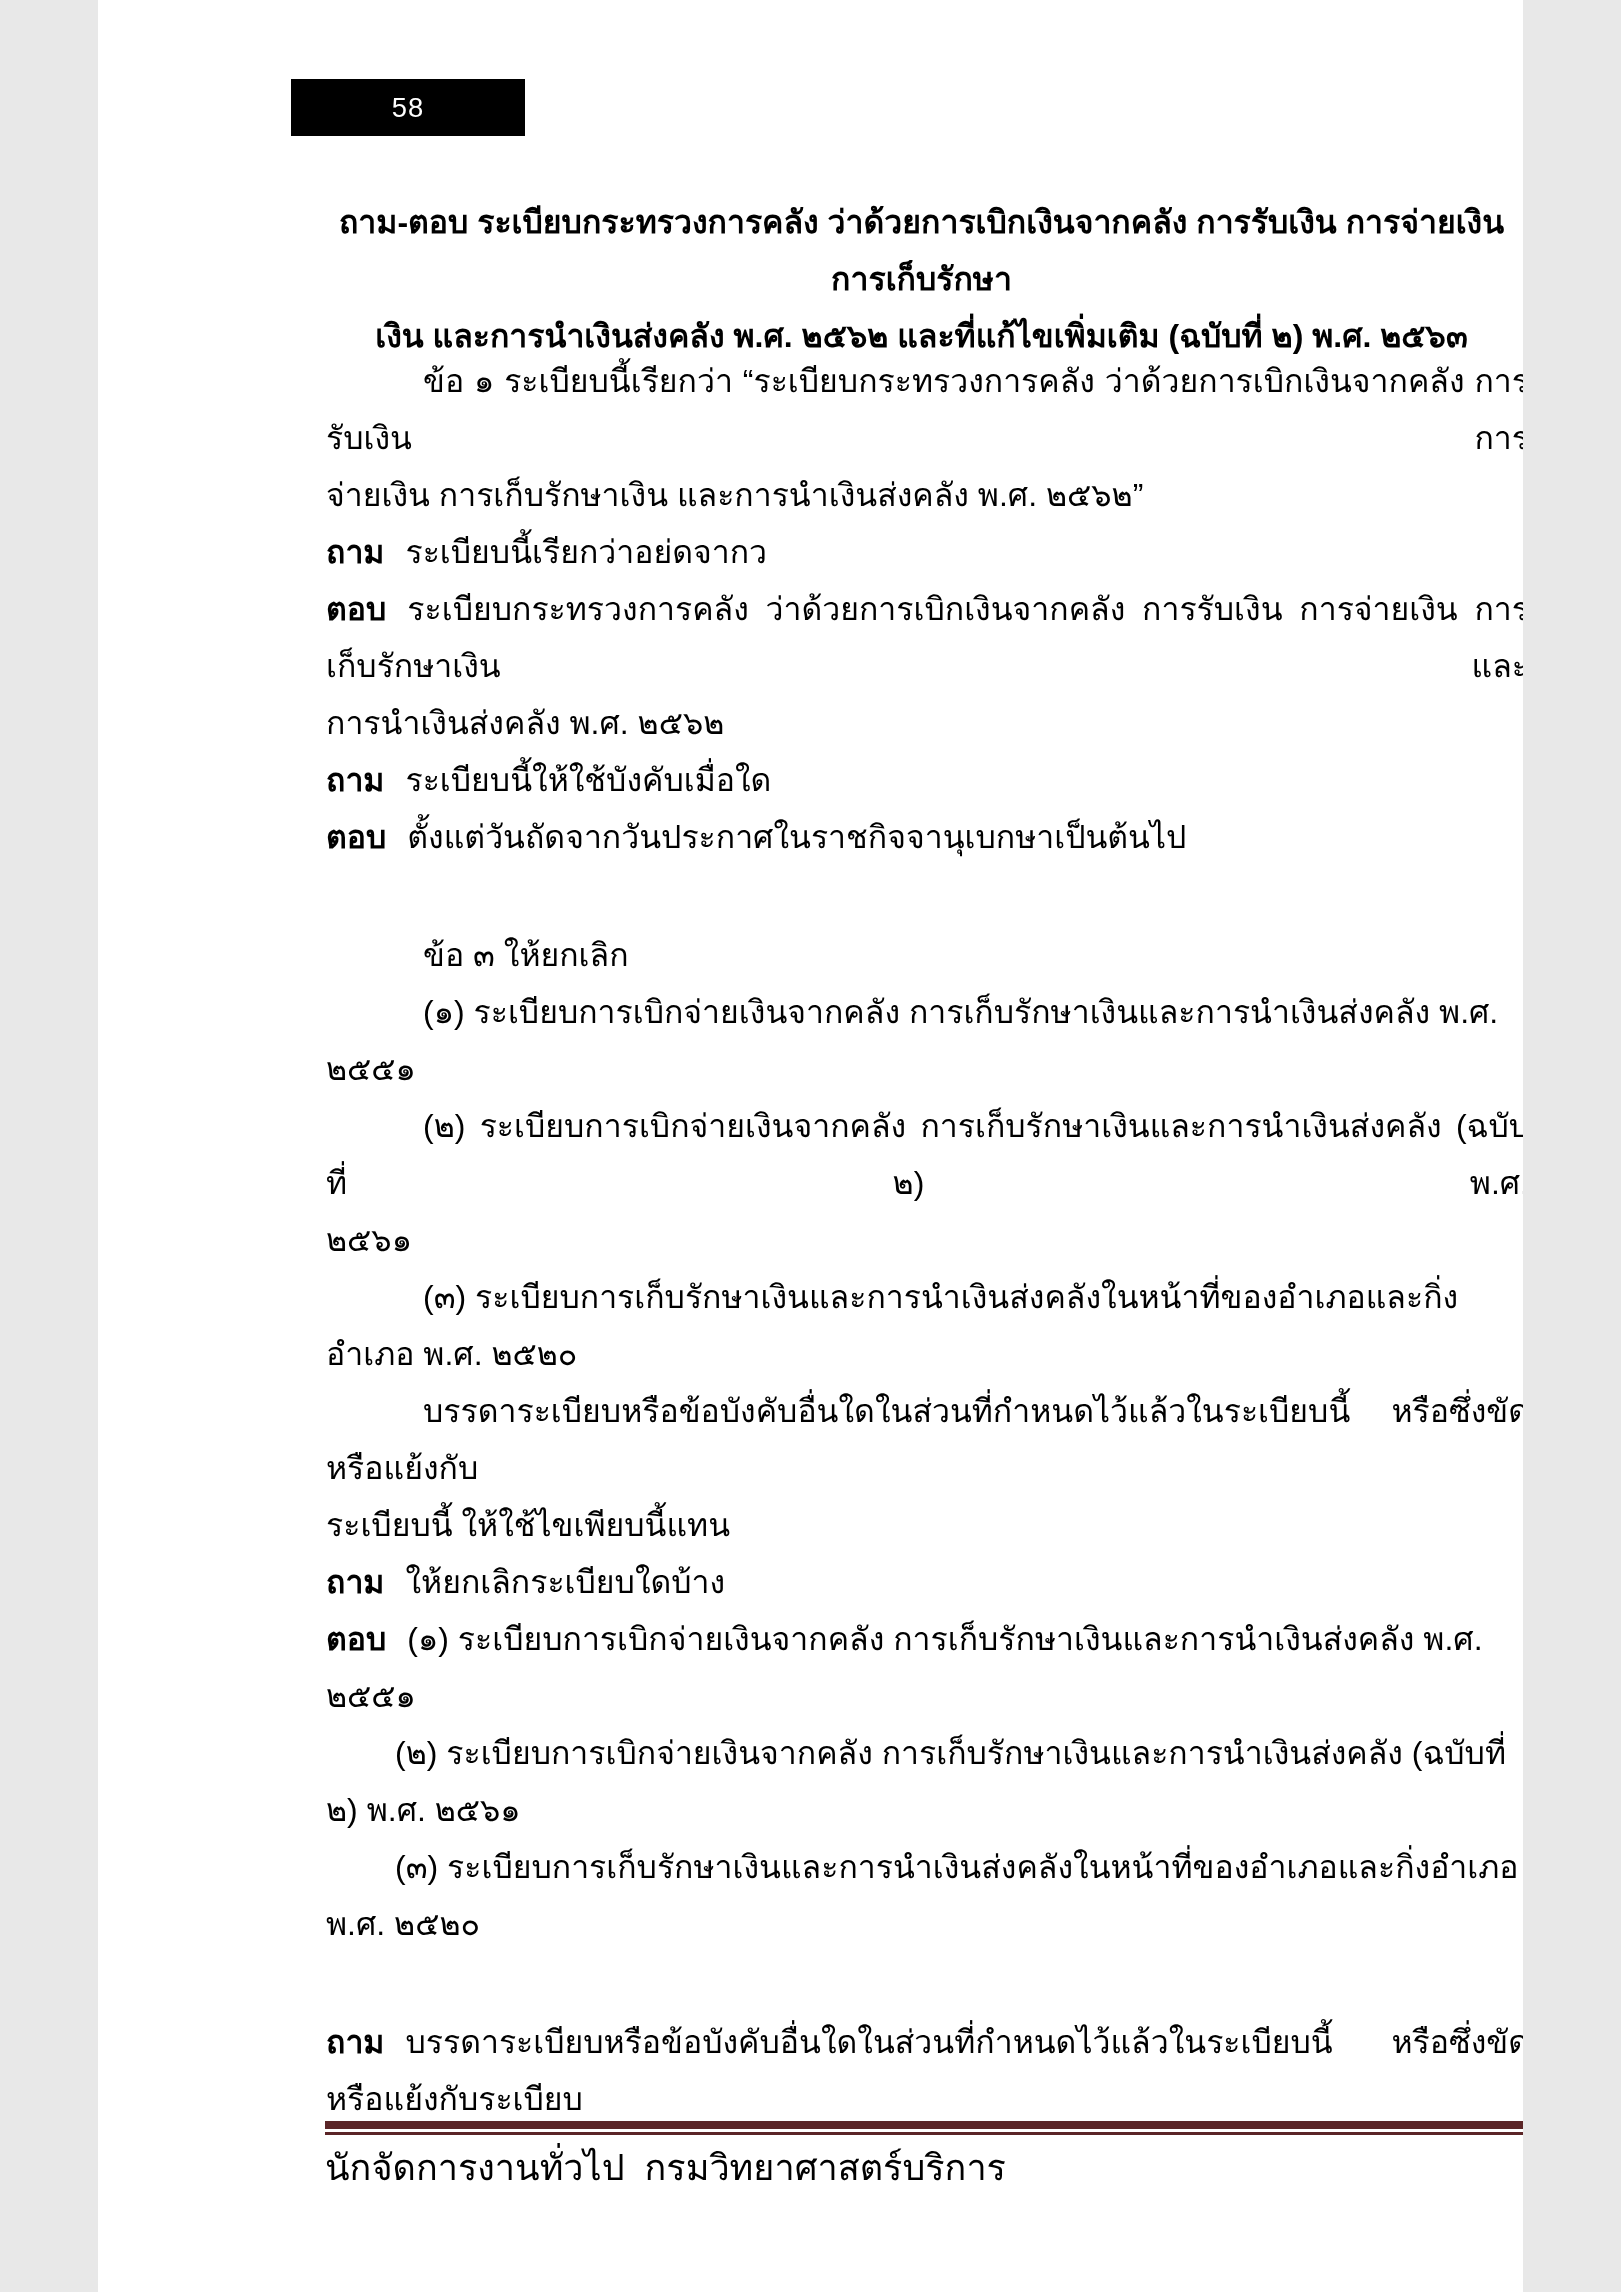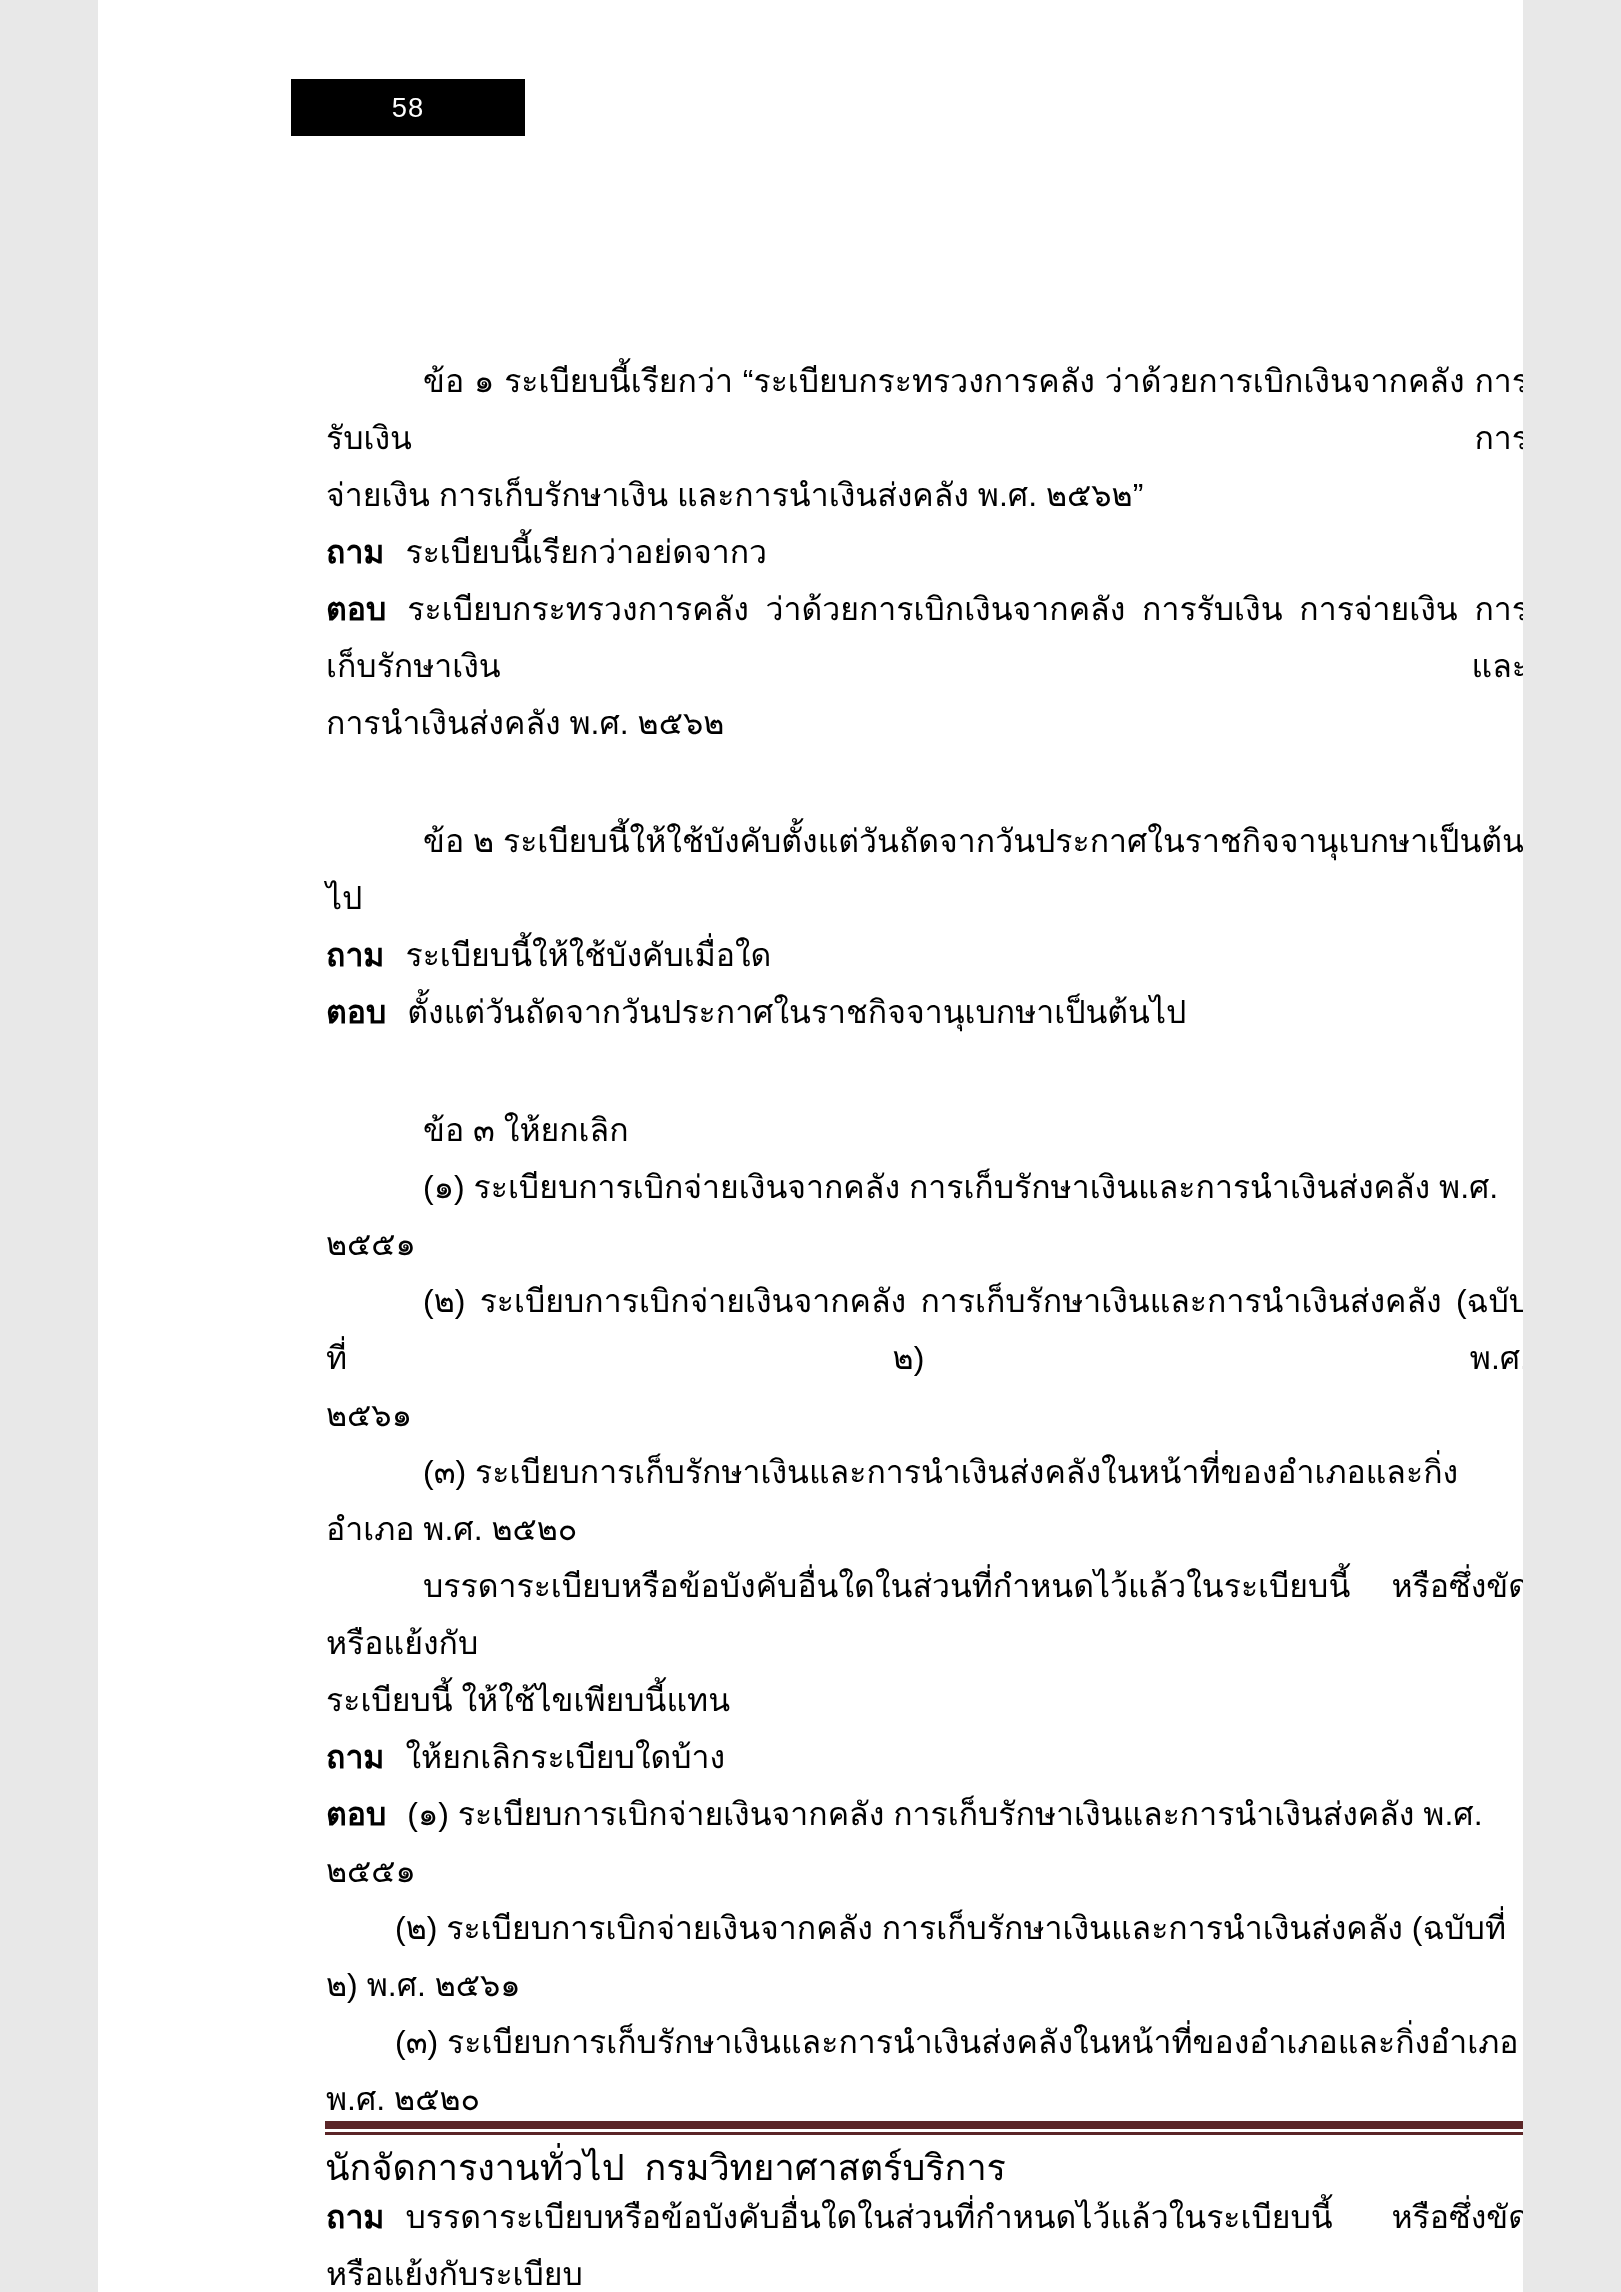--- a/index.html
+++ b/index.html
@@ -43,29 +43,32 @@
 </style>
 </head>
 <body>
 
 <div class="page">
 
   <div class="pagenum-box">
     <span>58</span>
   </div>
 
+  <div class="title">
+    <div>ถาม-ตอบ ระเบียบกระทรวงการคลัง ว่าด้วยการเบิกเงินจากคลัง การรับเงิน การจ่ายเงิน การเก็บรักษา</div>
+    <div>เงิน และการนำเงินส่งคลัง พ.ศ. ๒๕๖๒ และที่แก้ไขเพิ่มเติม (ฉบับที่ ๒) พ.ศ. ๒๕๖๓</div>
+  </div>
 
   <div class="body-text">
     <div class="line indent justify"><span>ข้อ ๑ ระเบียบนี้เรียกว่า “ระเบียบกระทรวงการคลัง ว่าด้วยการเบิกเงินจากคลัง การรับเงิน การ</span></div>
     <div class="line"><span>จ่ายเงิน การเก็บรักษาเงิน และการนำเงินส่งคลัง พ.ศ. ๒๕๖๒”</span></div>
     <div class="line"><span class="qa-label">ถาม</span><span>ระเบียบนี้เรียกว่าอย่ดจากว</span></div>
     <div class="line justify"><span class="qa-label">ตอบ</span><span>ระเบียบกระทรวงการคลัง ว่าด้วยการเบิกเงินจากคลัง การรับเงิน การจ่ายเงิน การเก็บรักษาเงิน และ</span></div>
     <div class="line"><span>การนำเงินส่งคลัง พ.ศ. ๒๕๖๒</span></div>
 
-    <div class="line gap indent"><span>ข้อ ๒ ระเบียบนี้ให้ใช้บังคับตั้งแต่วันถัดจากวันประกาศในราชกิจจานุเบกษาเป็นต้นไป</span></div>
     <div class="line"><span class="qa-label">ถาม</span><span>ระเบียบนี้ให้ใช้บังคับเมื่อใด</span></div>
     <div class="line"><span class="qa-label">ตอบ</span><span>ตั้งแต่วันถัดจากวันประกาศในราชกิจจานุเบกษาเป็นต้นไป</span></div>
 
     <div class="line gap indent"><span>ข้อ ๓ ให้ยกเลิก</span></div>
     <div class="line indent"><span>(๑) ระเบียบการเบิกจ่ายเงินจากคลัง การเก็บรักษาเงินและการนำเงินส่งคลัง พ.ศ. ๒๕๕๑</span></div>
     <div class="line indent justify"><span>(๒) ระเบียบการเบิกจ่ายเงินจากคลัง การเก็บรักษาเงินและการนำเงินส่งคลัง (ฉบับที่ ๒) พ.ศ.</span></div>
     <div class="line"><span>๒๕๖๑</span></div>
     <div class="line indent"><span>(๓) ระเบียบการเก็บรักษาเงินและการนำเงินส่งคลังในหน้าที่ของอำเภอและกิ่งอำเภอ พ.ศ. ๒๕๒๐</span></div>
     <div class="line indent justify"><span>บรรดาระเบียบหรือข้อบังคับอื่นใดในส่วนที่กำหนดไว้แล้วในระเบียบนี้ หรือซึ่งขัดหรือแย้งกับ</span></div>
     <div class="line"><span>ระเบียบนี้ ให้ใช้ไขเพียบนี้แทน</span></div>

